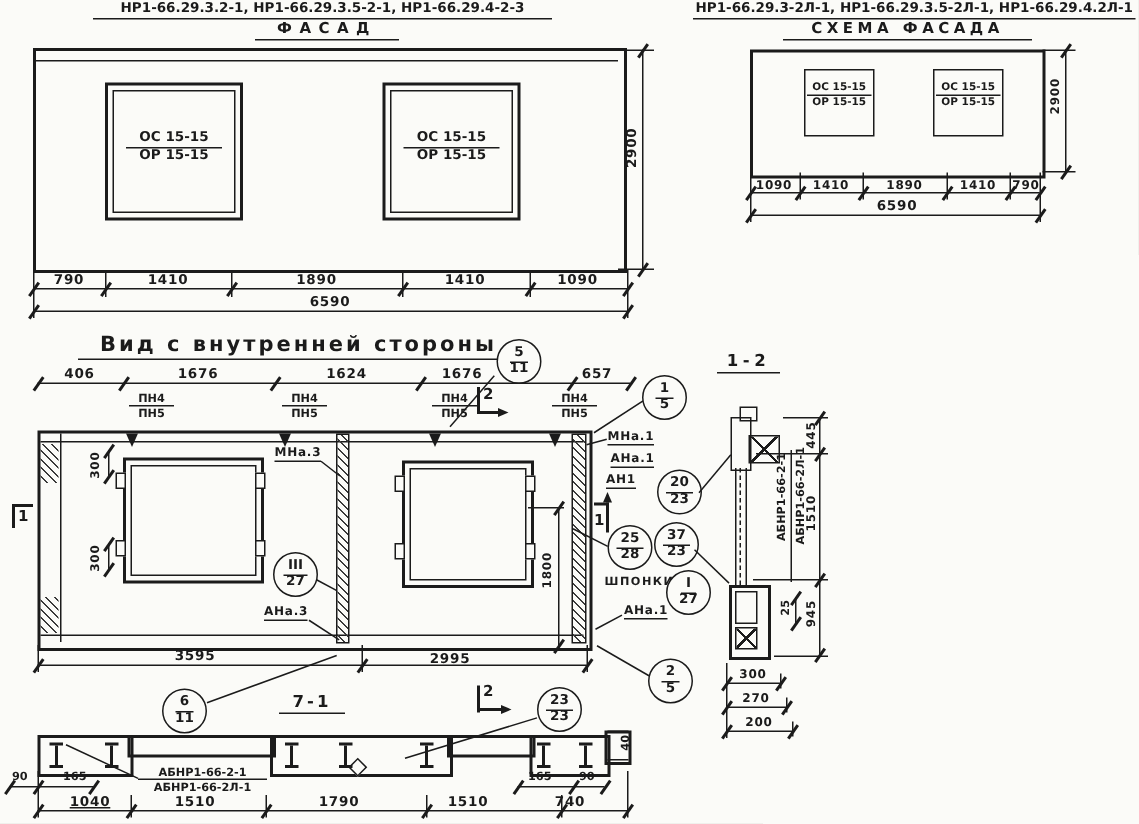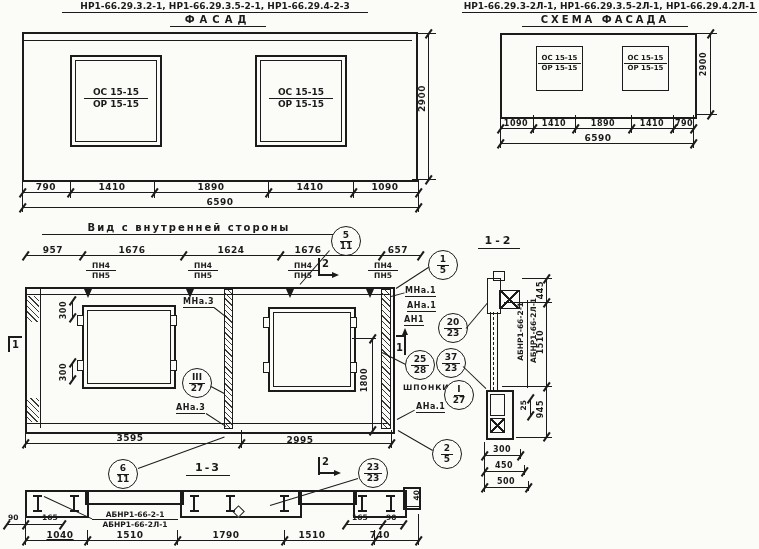--- a/index.html
+++ b/index.html
@@ -156,37 +156,37 @@
     <div class="ln" style="left:695px;top:33px;width:22px;"></div>
     <div class="ln" style="left:695px;top:114px;width:22px;"></div>
     <div class="lnv" style="left:710px;top:33px;height:82px;">
         <div class="tkh" style="top: -0.5px; left: -5px;"></div>
         <div class="tkh" style="top: 80.5px; left: -5px;"></div>
       </div>
     <div class="t dim8 vtext" style="left:699px;top:52px;">2900</div>
   </div>
 
   <div class="grp">
-    <div class="t c underl" style="left:42px;top:222px;width:294px;font-size:10px;letter-spacing:2px;">Вид с внутренней стороны</div>
+    <div class="t c underl" style="left:52px;top:222px;width:294px;font-size:14px;letter-spacing:2px;">Вид с внутренней стороны</div>
 
     <div class="circ" style="left:331px;top:226px;">
       <div class="top">5</div>
       <div class="bot">11</div>
     </div>
     <div class="leader" style="left:300px;top:284px;width:45px;transform:rotate(-49deg);"></div>
 
     <div class="ln" style="left:25px;top:255px;width:395px;">
         <div class="tk" style="left: -5px; top: -0.5px;"></div>
         <div class="tk" style="left: 52px; top: -0.5px;"></div>
         <div class="tk" style="left: 153px; top: -0.5px;"></div>
         <div class="tk" style="left: 250px; top: -0.5px;"></div>
         <div class="tk" style="left: 351px; top: -0.5px;"></div>
         <div class="tk" style="left: 390px; top: -0.5px;"></div>
       </div>
-    <div class="t c dim" style="left:28px;top:245px;width:50px;">957</div>
+    <div class="t c dim" style="left:28px;top:245px;width:50px;">406</div>
     <div class="t c dim" style="left:107px;top:245px;width:50px;">1676</div>
     <div class="t c dim" style="left:206px;top:245px;width:50px;">1624</div>
     <div class="t c dim" style="left:283px;top:245px;width:50px;">1676</div>
     <div class="t c dim" style="left:373px;top:245px;width:50px;">657</div>
 
     <div class="frac dim7" style="left:86px;top:261px;width:30px;">
       <div class="ftop">ПН4</div>
         <div class="fbot">ПН5</div>
     </div>
     <div class="frac dim7" style="left:188px;top:261px;width:30px;">
@@ -333,21 +333,21 @@
       </div>
     <div class="t c dim" style="left:105px;top:433px;width:50px;">3595</div>
     <div class="t c dim" style="left:275px;top:435px;width:50px;">2995</div>
 
     <div class="circ" style="left:108px;top:459px;">
       <div class="top">6</div>
       <div class="bot">11</div>
     </div>
     <div class="leader" style="left:138px;top:468px;width:92px;transform:rotate(-20deg);"></div>
 
-    <div class="t c underl" style="left:186px;top:461px;width:44px;font-size:11px;letter-spacing:2px;">1-3</div>
+    <div class="t c underl" style="left:186px;top:461px;width:44px;font-size:11px;letter-spacing:2px;">7-1</div>
 
     <div class="grp">
       <div class="lnv" style="left:318px;top:457px;height:18px;width:2px;"></div>
       <div class="ln" style="left:318px;top:472px;width:16px;height:2px;"></div>
       <div class="arr-r" style="left:334px;top:470px;"></div>
       <div class="t" style="left:322px;top:456px;font-size:10px;">2</div>
     </div>
 
     <div class="circ" style="left:358px;top:458px;">
       <div class="top">23</div>
@@ -401,26 +401,26 @@
     <div class="lnv" style="left:528px;top:481px;height:10px;"></div>
     <div class="ln" style="left:484px;top:455px;width:36px;">
         <div class="tk" style="left: -5px; top: -0.5px;"></div>
         <div class="tk" style="left: 31px; top: -0.5px;"></div>
       </div>
     <div class="t c dim8" style="left:484px;top:445px;width:36px;">300</div>
     <div class="ln" style="left:484px;top:471px;width:40px;">
         <div class="tk" style="left: -5px; top: -0.5px;"></div>
         <div class="tk" style="left: 35px; top: -0.5px;"></div>
       </div>
-    <div class="t c dim8" style="left:484px;top:461px;width:40px;">450</div>
+    <div class="t c dim8" style="left:484px;top:461px;width:40px;">270</div>
     <div class="ln" style="left:484px;top:487px;width:44px;">
         <div class="tk" style="left: -5px; top: -0.5px;"></div>
         <div class="tk" style="left: 39px; top: -0.5px;"></div>
       </div>
-    <div class="t c dim8" style="left:484px;top:477px;width:44px;">500</div>
+    <div class="t c dim8" style="left:484px;top:477px;width:44px;">200</div>
   </div>
 
   <div class="grp">
     <div class="bx" style="left:25px;top:490px;width:60px;height:24px;"></div>
     <div class="bx" style="left:85px;top:490px;width:95px;height:11px;"></div>
     <div class="bx" style="left:180px;top:490px;width:118px;height:24px;"></div>
     <div class="bx1" style="left:234px;top:507px;width:7px;height:7px;transform:rotate(45deg);background:#fbfbf8;"></div>
     <div class="bx" style="left:298px;top:490px;width:55px;height:11px;"></div>
     <div class="bx" style="left:353px;top:490px;width:50px;height:24px;"></div>
     <div class="bx" style="left:403px;top:487px;width:14px;height:19px;"></div>

